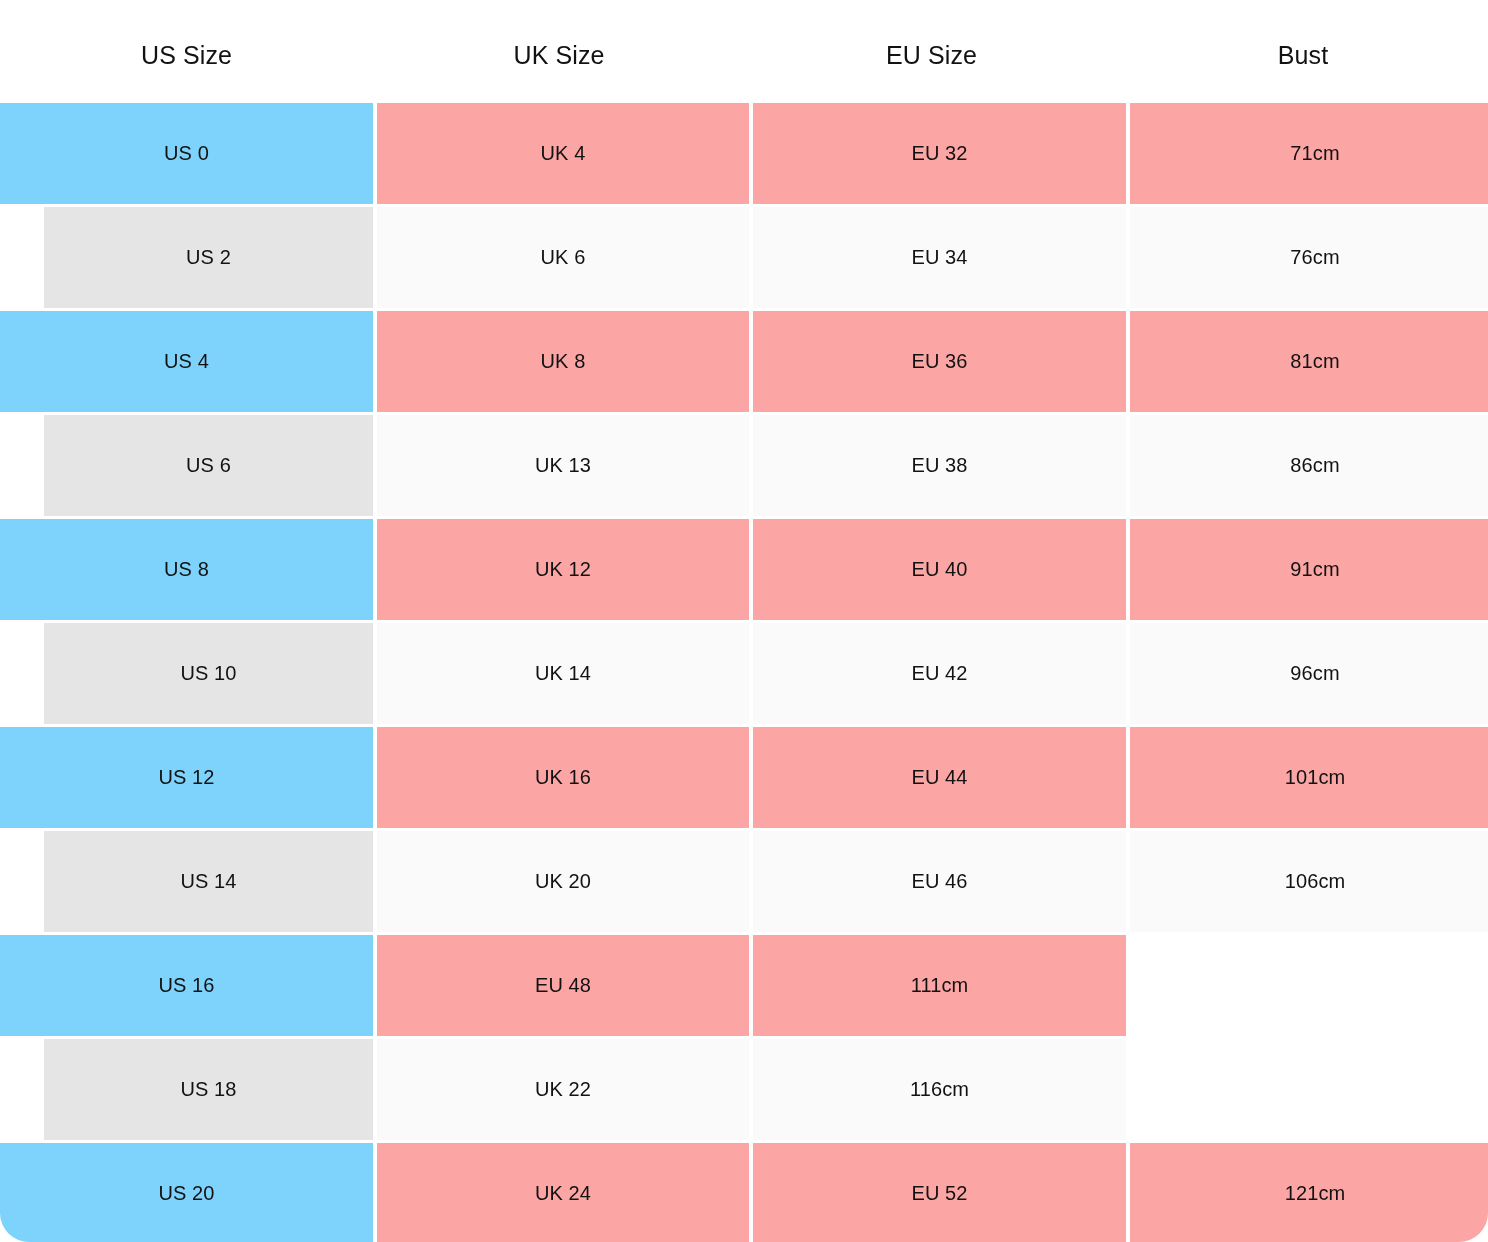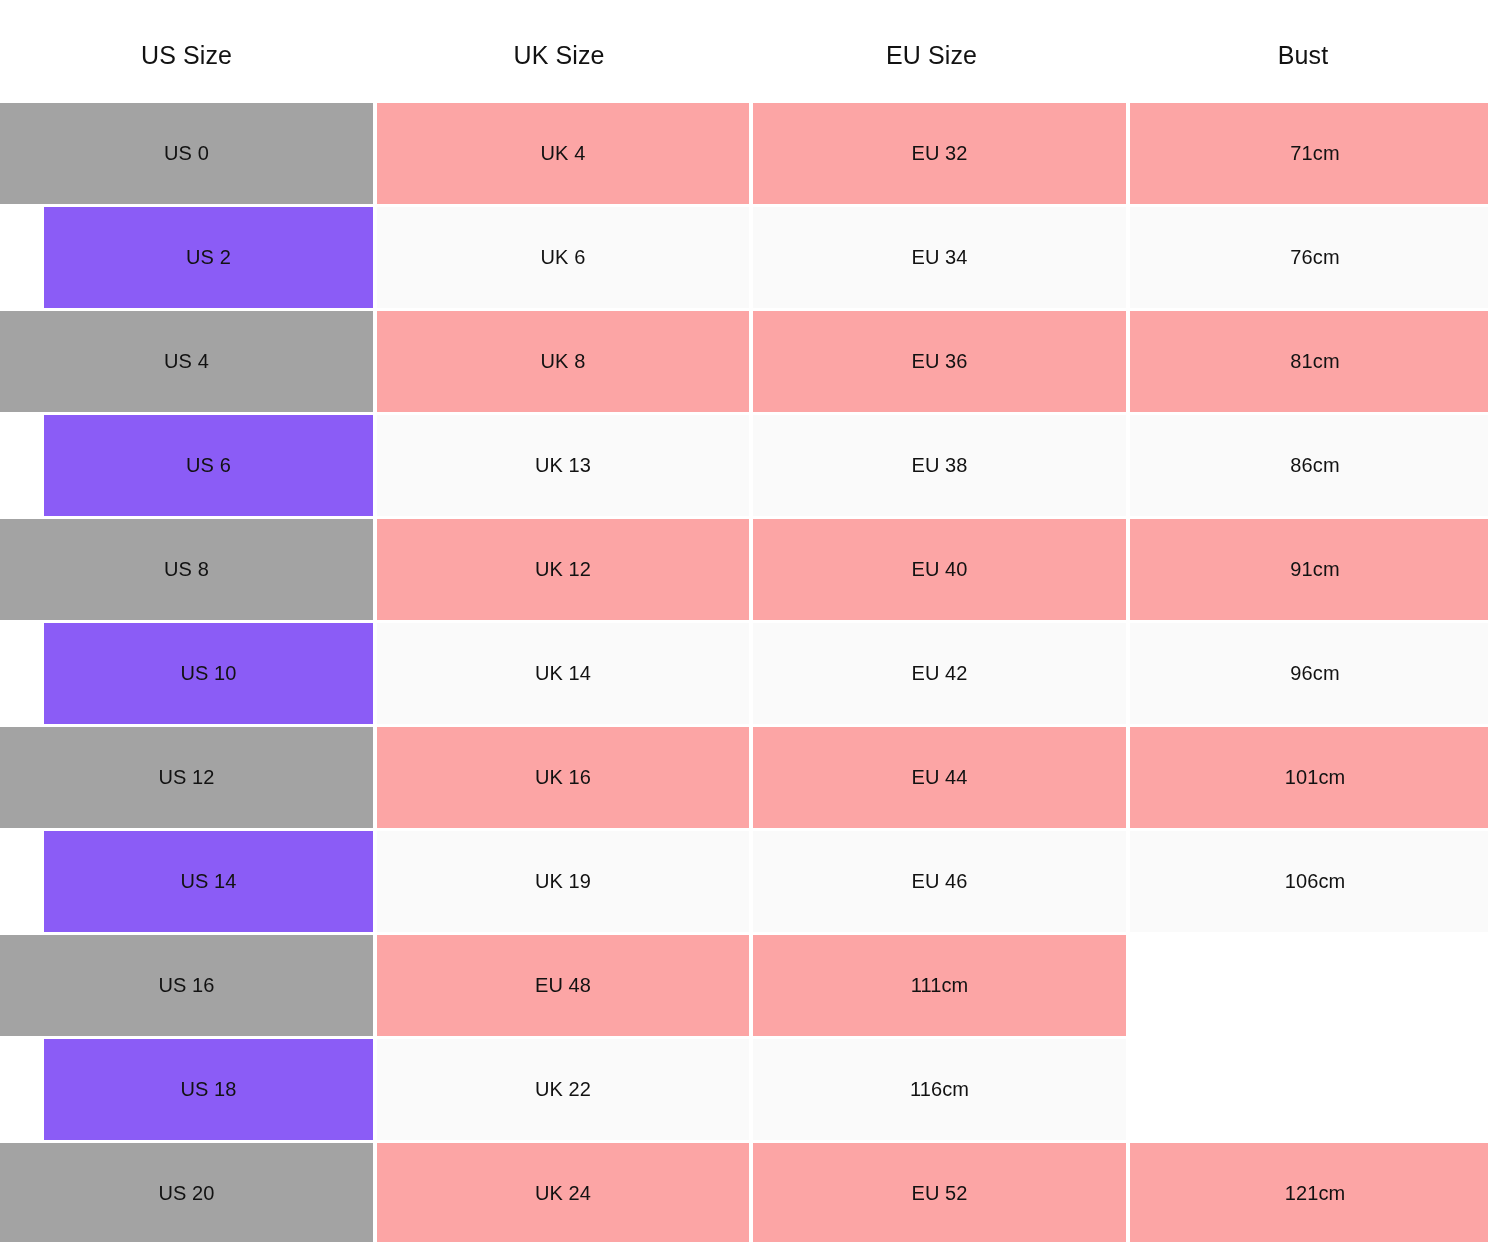--- a/index.html
+++ b/index.html
@@ -10,20 +10,21 @@
     background: #ffffff;
     font-family: "Liberation Sans", sans-serif;
     -webkit-font-smoothing: antialiased;
   }
 
   #size-chart {
     width: 1488px;
     height: 1242px;
     position: relative;
     overflow: hidden;
+    border-radius: 29px;
   }
 
   
   .chart-header {
     display: grid;
     grid-template-columns: 373px 372px 373px 370px;
     column-gap: 0px;
     height: 103px;
     background: #ffffff;
     align-items: center;
@@ -57,22 +58,22 @@
     display: flex;
     align-items: center;
     justify-content: center;
     font-size: 20px;
     font-weight: 400;
     color: #121212;
     letter-spacing: 0.1px;
   }
 
   
-  .chart-row.odd  .chart-cell.col-first { background: #a3a3a3; }
-  .chart-row.even .chart-cell.col-first { background: #8b5cf6; margin-left: 44px; }
+  .chart-row.odd  .chart-cell.col-first { background: #7dd3fc; }
+  .chart-row.even .chart-cell.col-first { background: #e5e5e5; margin-left: 44px; }
 
   
   .chart-row.odd  .chart-cell.col-rest  { background: #fca5a5; }
   .chart-row.even .chart-cell.col-rest  { background: #fafafa; }
 </style>
 </head>
 <body>
 
 <div id="size-chart">
 
@@ -121,21 +122,21 @@
         <div class="chart-cell col-rest">96cm</div>
       </div>
       <div class="chart-row odd">
         <div class="chart-cell col-first">US 12</div>
         <div class="chart-cell col-rest">UK 16</div>
         <div class="chart-cell col-rest">EU 44</div>
         <div class="chart-cell col-rest">101cm</div>
       </div>
       <div class="chart-row even">
         <div class="chart-cell col-first">US 14</div>
-        <div class="chart-cell col-rest">UK 19</div>
+        <div class="chart-cell col-rest">UK 20</div>
         <div class="chart-cell col-rest">EU 46</div>
         <div class="chart-cell col-rest">106cm</div>
       </div>
       <div class="chart-row odd">
         <div class="chart-cell col-first">US 16</div>
         <div class="chart-cell col-rest">EU 48</div>
         <div class="chart-cell col-rest">111cm</div>
       </div>
       <div class="chart-row even">
         <div class="chart-cell col-first">US 18</div>

